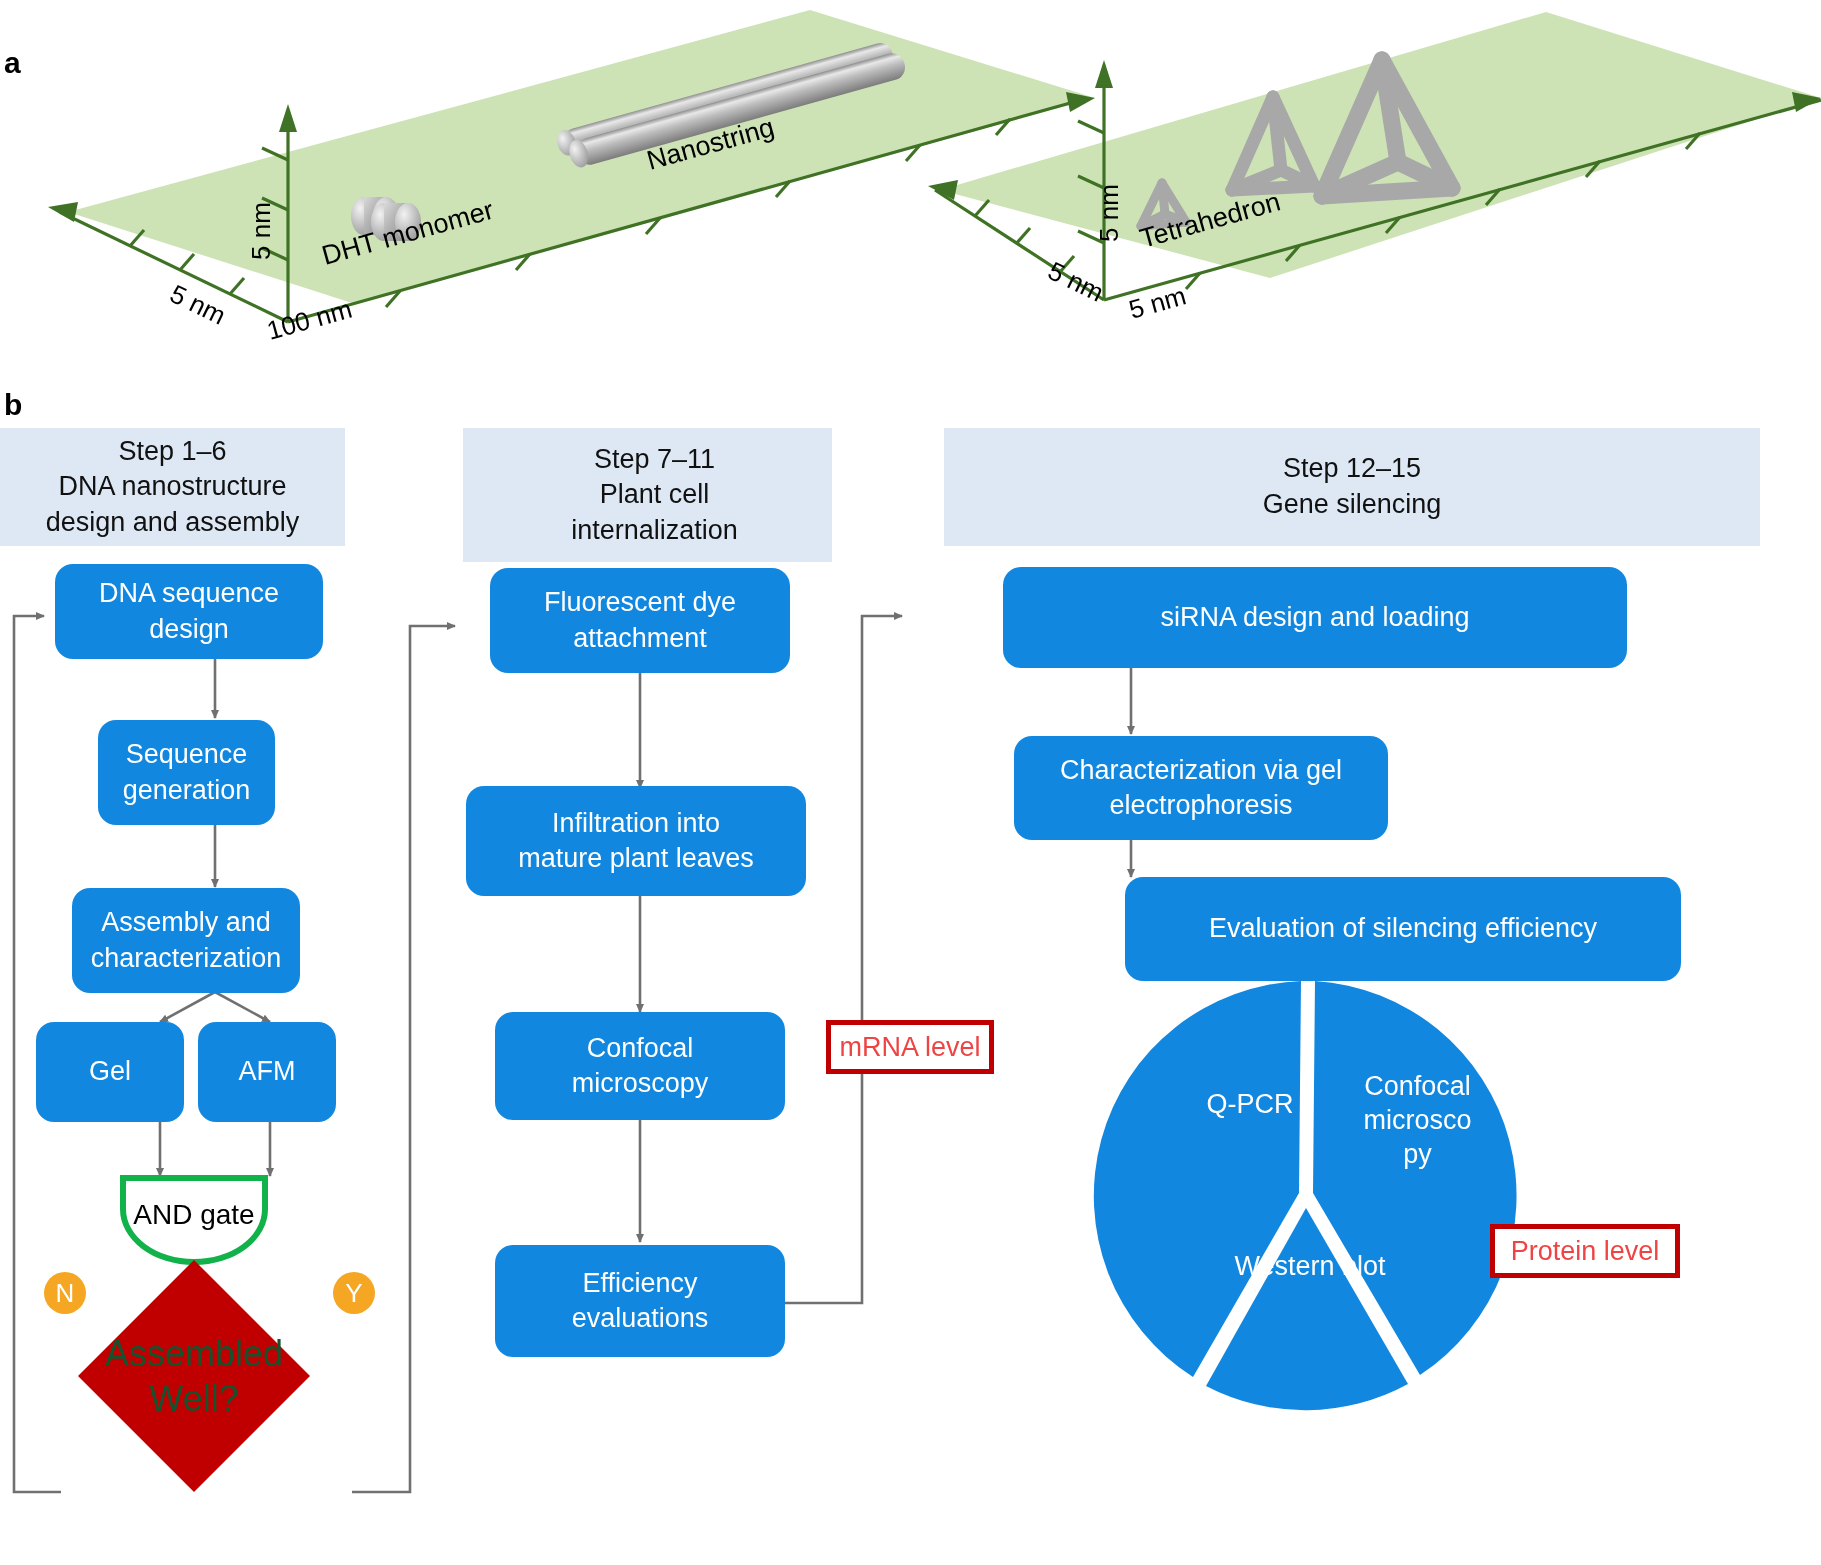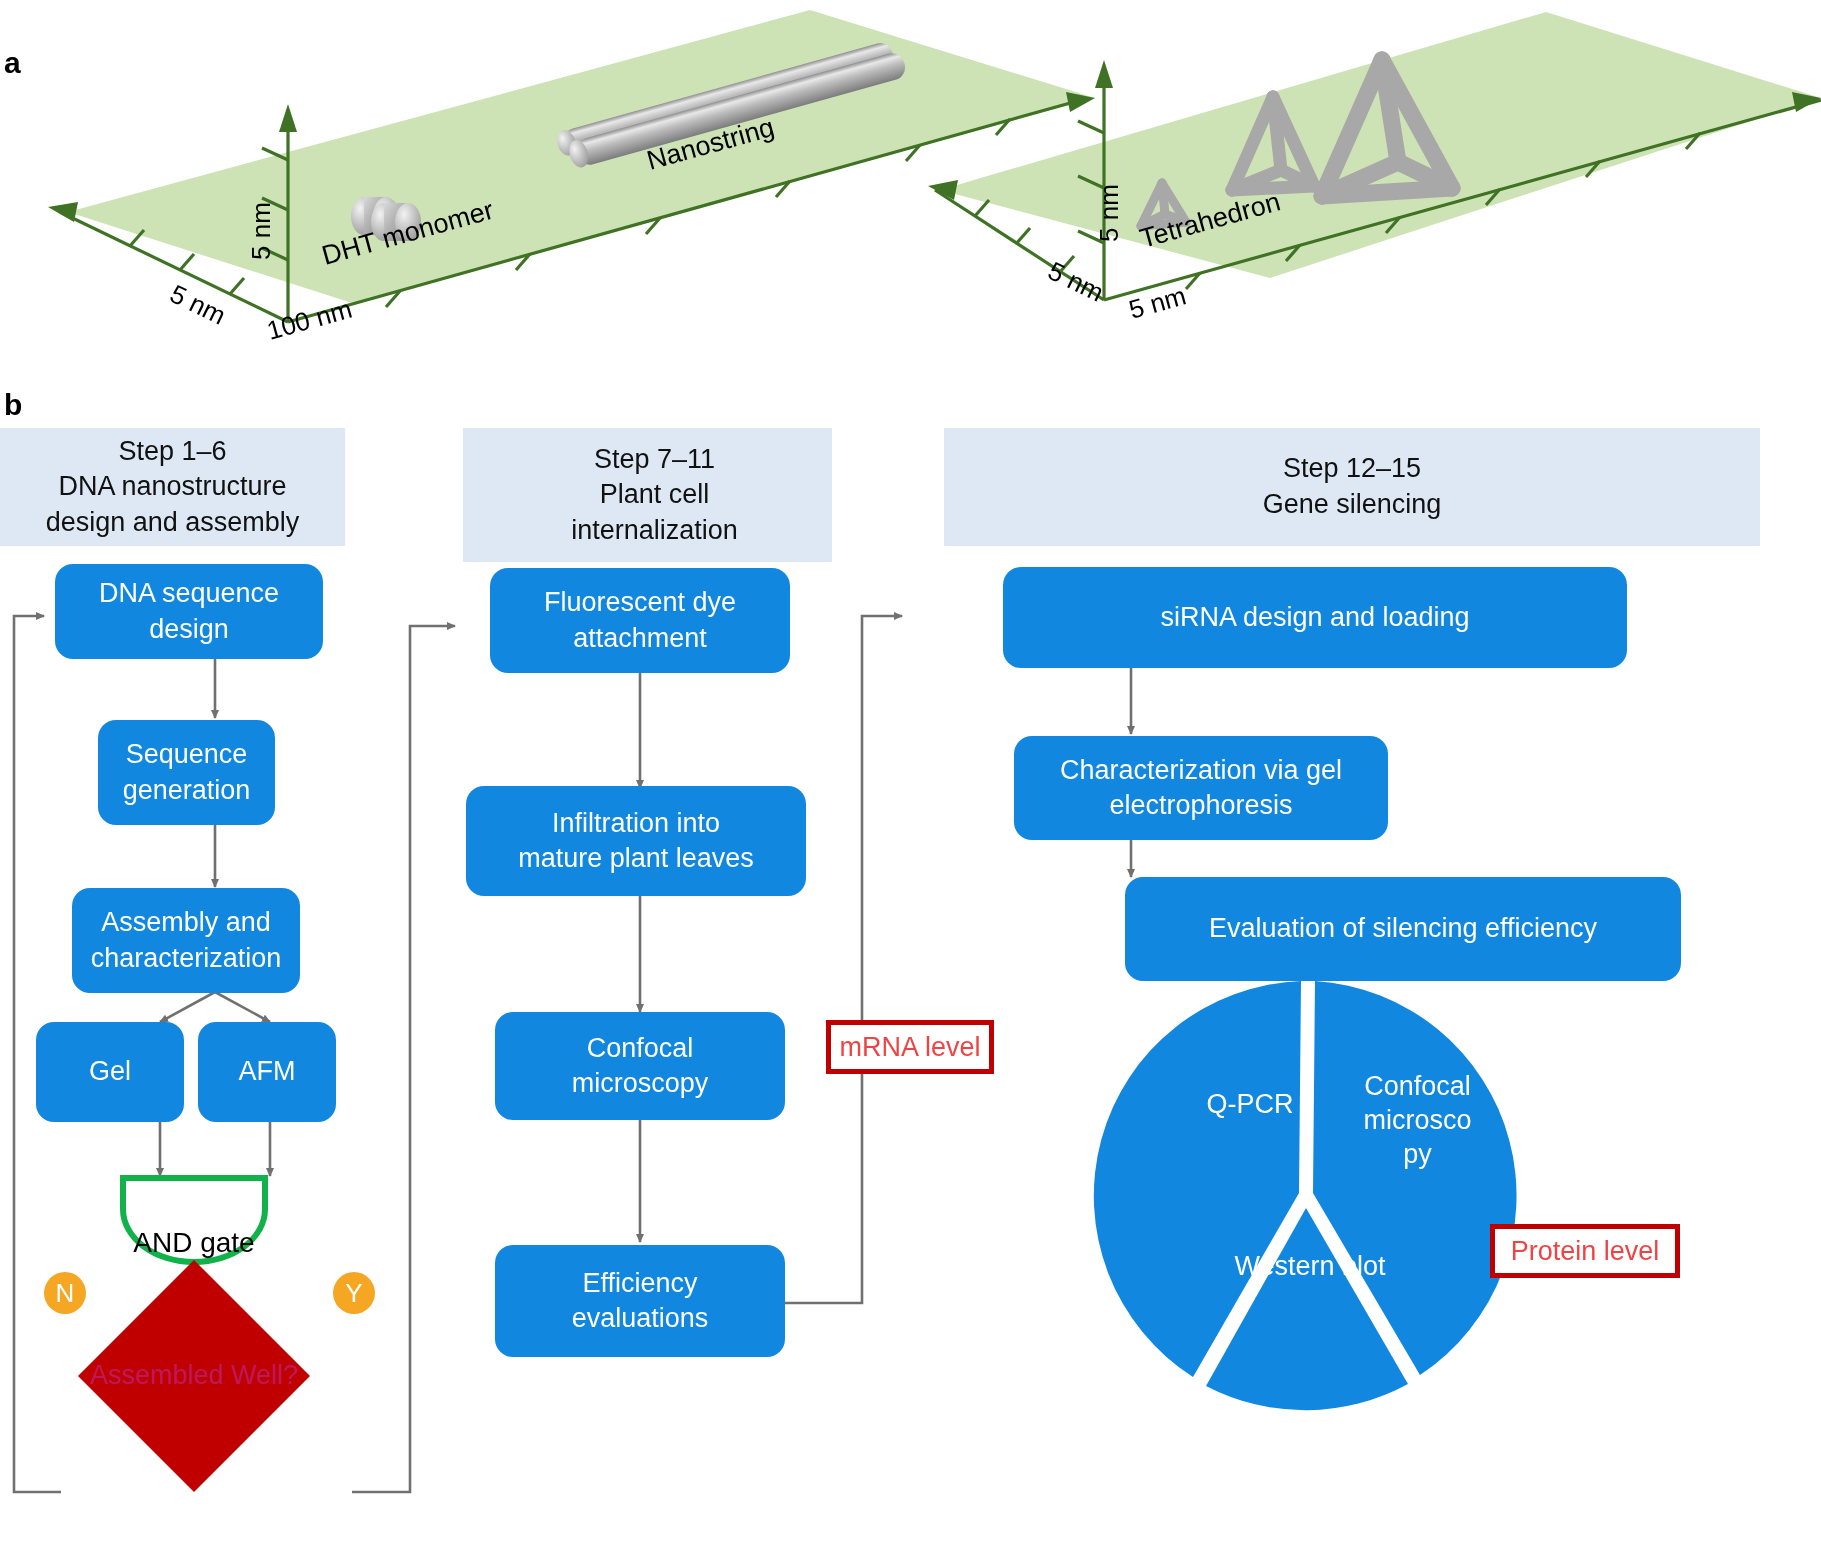--- a/index.html
+++ b/index.html
@@ -22,29 +22,29 @@
   .hdr span{display:block;}
 
   .node{position:absolute;background:#1187e0;border-radius:18px;
         display:flex;align-items:center;justify-content:center;text-align:center;
         color:#fff;font-size:27px;line-height:1.3;padding:4px 10px;
         box-sizing:border-box;}
   .node span{display:block;}
 
   .gate{position:absolute;border:6px solid #12b24a;background:#fff;
         border-radius:0 0 50% 50%/0 0 62% 62%;
-        display:flex;align-items:flex-end;justify-content:center;
+        display:flex;align-items:center;justify-content:center;
         font-size:28px;color:#000;box-sizing:border-box;}
   .gate .gl{margin-top:-10px;}
 
   .diamond{position:absolute;}
   .diamond .shape{position:absolute;inset:0;background:#c00000;
       clip-path:polygon(50% 0,100% 50%,50% 100%,0 50%);}
   .diamond .dlabel{position:absolute;inset:0;display:flex;align-items:center;
-      justify-content:center;text-align:center;color:#be185d;font-size:27px;
+      justify-content:center;text-align:center;color:#14532d;font-size:36px;
       line-height:1.25;}
 
   .yn{position:absolute;width:42px;height:42px;border-radius:50%;
       background:#f5a623;color:#fff;display:flex;align-items:center;
       justify-content:center;font-size:26px;}
 
   .redbox{position:absolute;border:5px solid #c00000;background:#fff;
       display:flex;align-items:center;justify-content:center;
       font-size:27px;color:#ef4444;box-sizing:border-box;}
 

